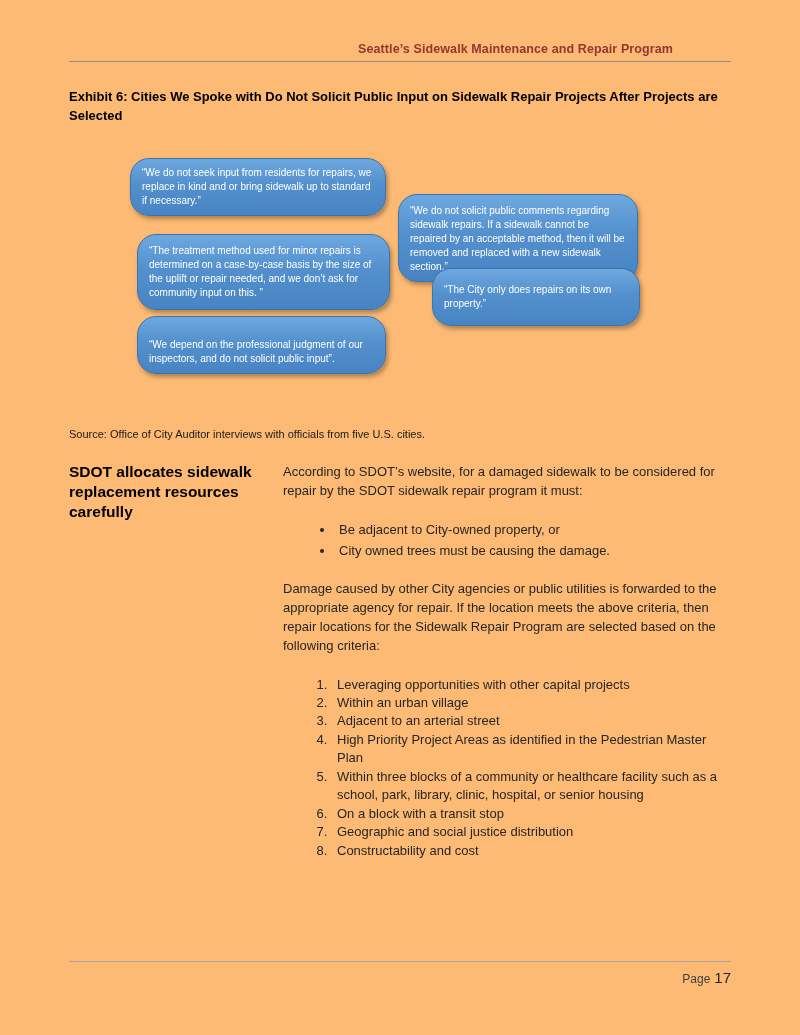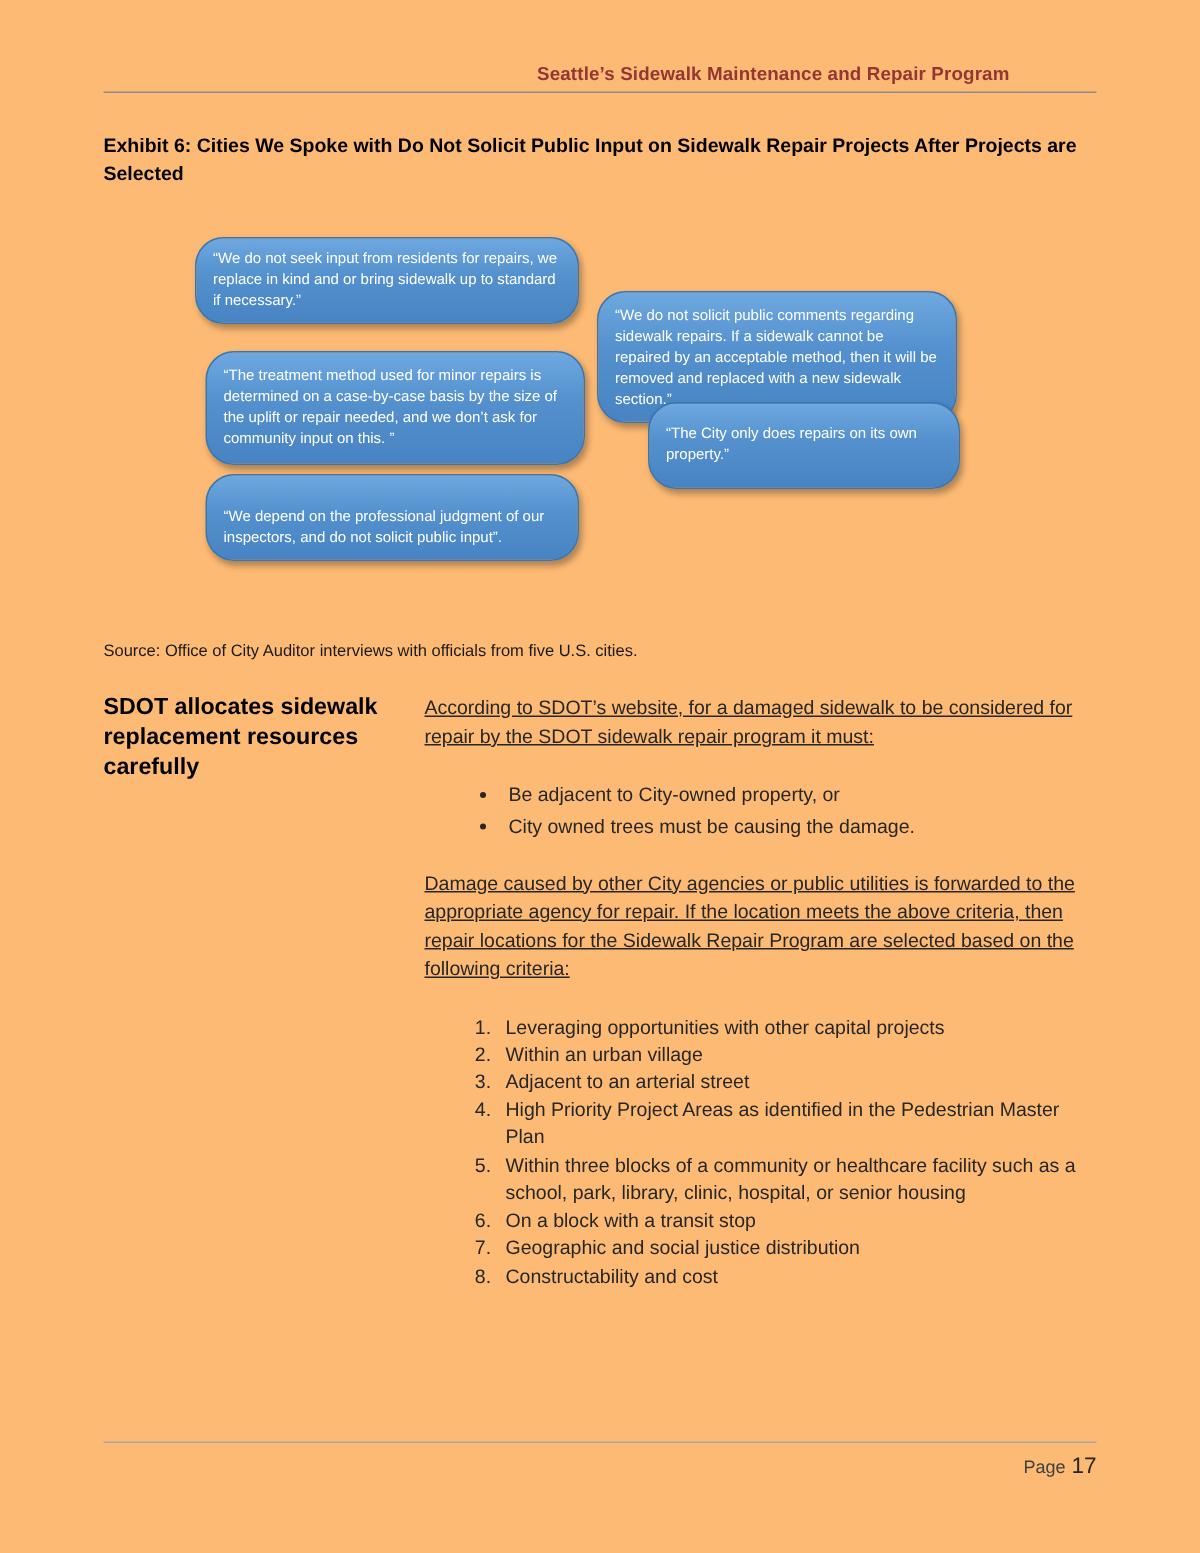--- a/index.html
+++ b/index.html
@@ -86,21 +86,21 @@
     line-height: 1.3;
     padding-right: 24px;
   }
   .section-body {
     flex: 1;
     font-size: 13px;
     line-height: 1.48;
     color: #262626;
     max-width: 448px;
   }
-  .section-body .para { margin: 0 0 0 0; text-decoration: underline; }
+  .section-body .para { margin: 0 0 0 0; }
   .section-body .bullets {
     margin: 20px 0 18px 0;
     padding-left: 52px;
     list-style-type: disc;
   }
   .section-body .bullets li { margin: 2px 0; padding-left: 4px; }
   .section-body .criteria {
     margin: 20px 0 0 0;
     padding-left: 48px;
     list-style-type: decimal;

